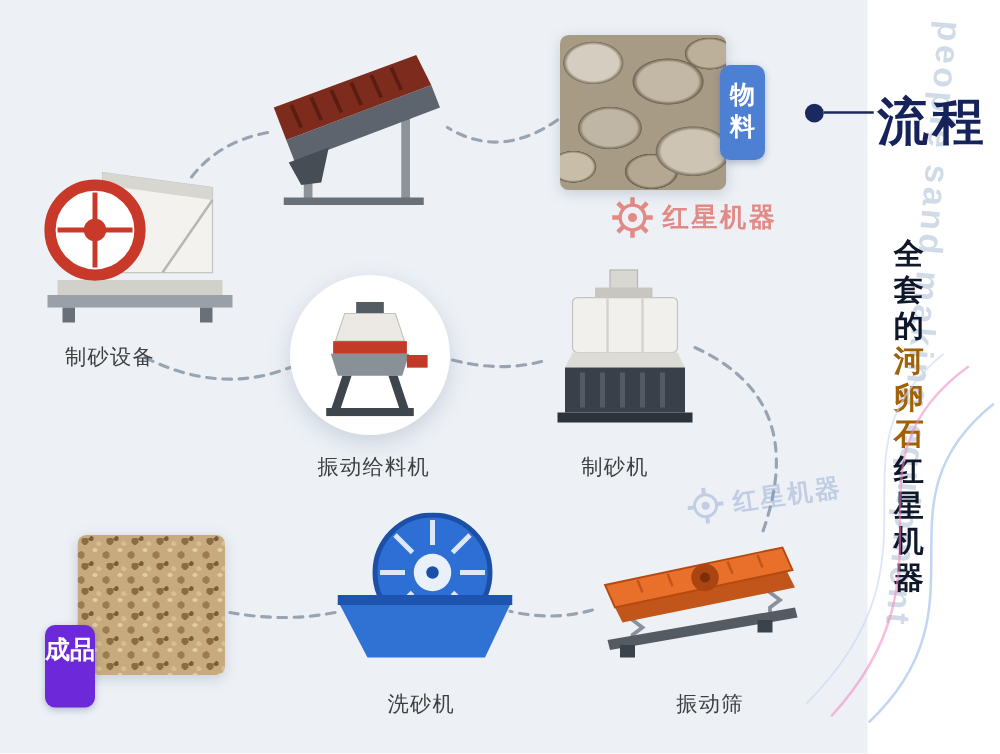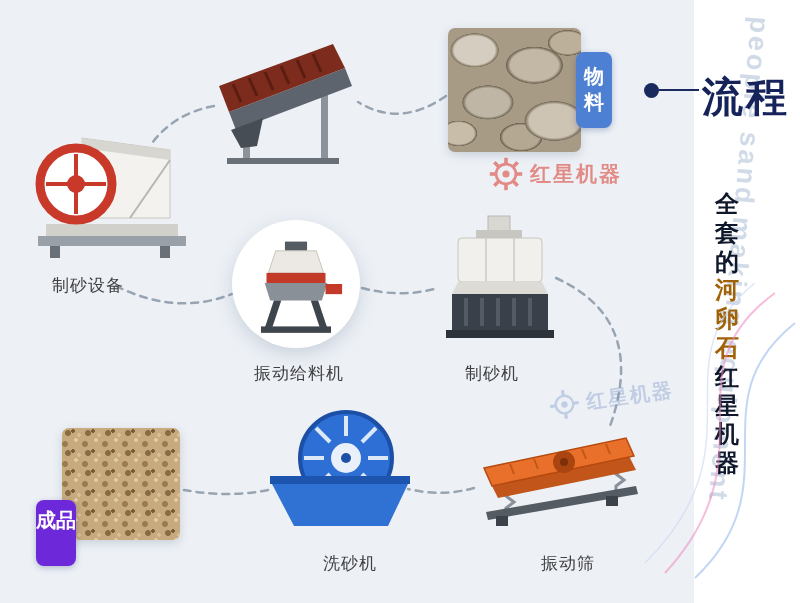--- a/index.html
+++ b/index.html
@@ -68,21 +68,21 @@
   .m-sandmaker { left:436px; top:210px; width:128px; height:138px; }
   .m-washer  { left:270px; top:410px; width:140px; height:122px; }
   .m-screen  { left:476px; top:424px; width:172px; height:106px; }
 
   
   .eq-label { position:absolute; font-size:17px; color:#3f3f41; letter-spacing:1px; text-align:center; }
   .lbl-feeder { left:212px; top:176px; width:100px; }
   .lbl-jaw    { left:38px;  top:274px; width:100px; }
   .lbl-cone   { left:249px; top:362px; width:100px; }
   .lbl-sandmaker { left:452px; top:362px; width:80px; }
-  .lbl-washer { left:310px; top:552px; width:80px; }
+  .lbl-washer { left:297px; top:552px; width:80px; }
   .lbl-screen { left:528px; top:552px; width:80px;text-align:center; }
 
   
   .connectors { position:absolute; left:0; top:0; width:800px; height:603px; pointer-events:none; }
 
   
   .brand-mark { position:absolute; display:flex; align-items:center; gap:6px; font-weight:700; }
   .brand-red  { left:488px; top:156px; color:#d8372c; opacity:.55; font-size:21px; letter-spacing:2px; }
   .brand-blue { left:548px; top:382px; color:#7a95c4; opacity:.38; font-size:20px; letter-spacing:2px; transform:rotate(-8deg); }
 

